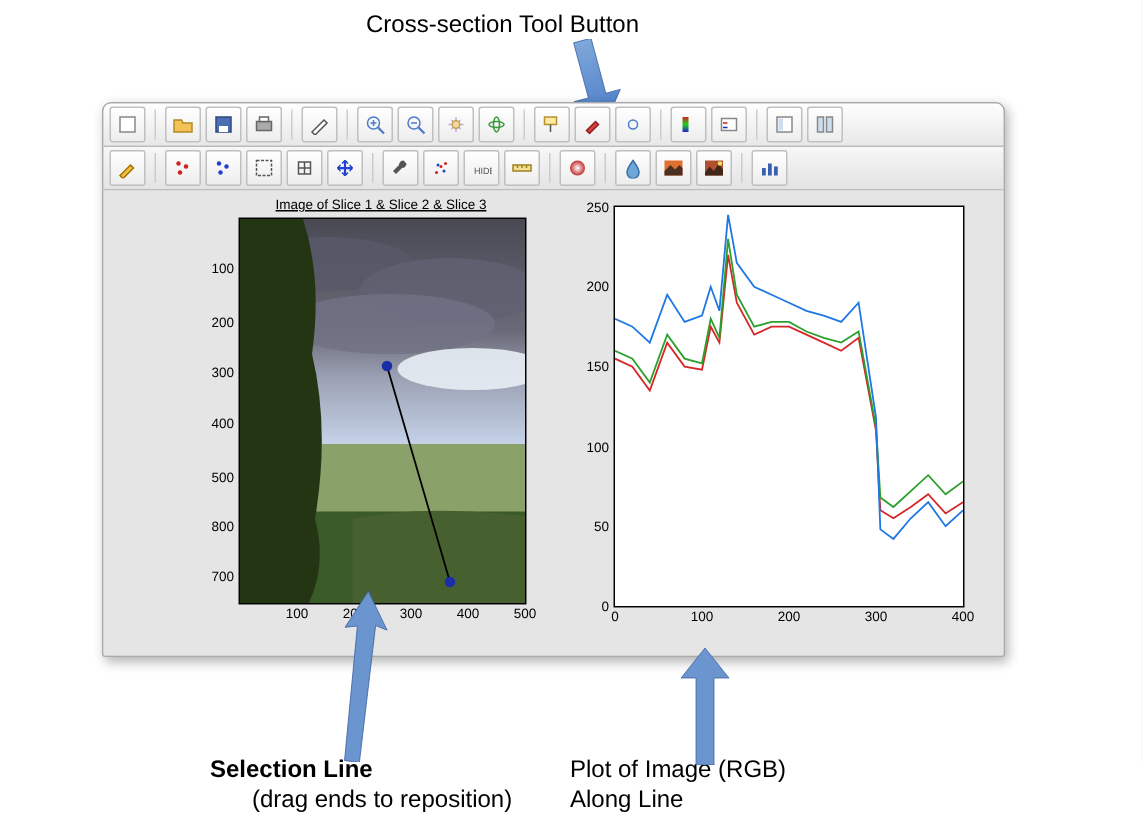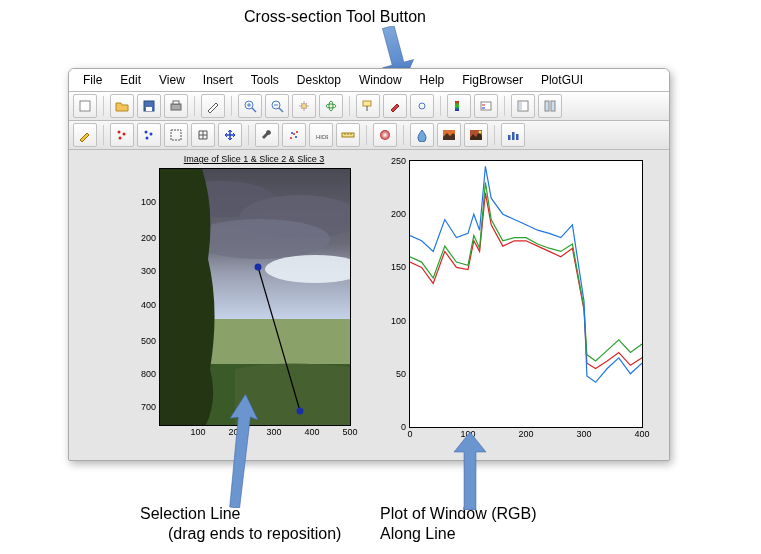--- a/index.html
+++ b/index.html
@@ -176,32 +176,20 @@
     <linearGradient id="ag1" x1="0" y1="0" x2="0" y2="1">
       <stop offset="0" stop-color="#7fa8da"></stop>
         <stop offset="1" stop-color="#4a7bc8"></stop>
     </linearGradient>
   </defs>
   <polygon points="20,0 32,0 32,38 42,38 26,58 10,38 20,38" fill="url(#ag1)" stroke="#3a5fa0" stroke-width="0.5" transform="rotate(-15 26 30)"></polygon>
 </svg>
 
 <div class="window">
 
-  <div class="menubar">
-    <div class="menuitem">File</div>
-    <div class="menuitem">Edit</div>
-    <div class="menuitem">View</div>
-    <div class="menuitem">Insert</div>
-    <div class="menuitem">Tools</div>
-    <div class="menuitem">Desktop</div>
-    <div class="menuitem">Window</div>
-    <div class="menuitem">Help</div>
-    <div class="menuitem">FigBrowser</div>
-    <div class="menuitem">PlotGUI</div>
-  </div>
 
   <div class="toolbar">
     <div class="tbtn">
         <svg width="14" height="14">
           <rect x="2" y="2" width="10" height="10" fill="#fff" stroke="#888"></rect>
         </svg>
       </div>
     <div class="sep"></div>
     <div class="tbtn">
         <svg width="14" height="14">
@@ -481,23 +469,23 @@
       <div class="tick-x" style="left:0%;">0</div>
       <div class="tick-x" style="left:25%;">100</div>
       <div class="tick-x" style="left:50%;">200</div>
       <div class="tick-x" style="left:75%;">300</div>
       <div class="tick-x" style="left:100%;">400</div>
     </div>
 
   </div>
 </div>
 
-<div class="annotation" style="left:140px; top:505px;">Selection Line</div>
+<div class="annotation" style="left:140px; top:505px;font-weight:bold;">Selection Line</div>
 <div class="annotation" style="left:140px; top:525px;margin-left:28px;">(drag ends to reposition)</div>
-<div class="annotation" style="left:380px; top:505px;">Plot of Window (RGB)</div>
+<div class="annotation" style="left:380px; top:505px;">Plot of Image (RGB)</div>
 <div class="annotation" style="left:380px; top:525px;">Along Line</div>
 
 <svg class="arrow-blue" style="left:216px; top:388px;" width="50" height="120">
   <polygon points="22,120 32,120 30,28 38,30 22,6 10,32 18,30" fill="#6b95ce" stroke="#3a5fa0" stroke-width="0.5" transform="rotate(8 25 60)"></polygon>
 </svg>
 
 <svg class="arrow-blue" style="left:450px; top:430px;" width="40" height="80">
   <polygon points="14,80 26,80 26,22 36,22 20,2 4,22 14,22" fill="#6b95ce" stroke="#3a5fa0" stroke-width="0.5"></polygon>
 </svg>
 

